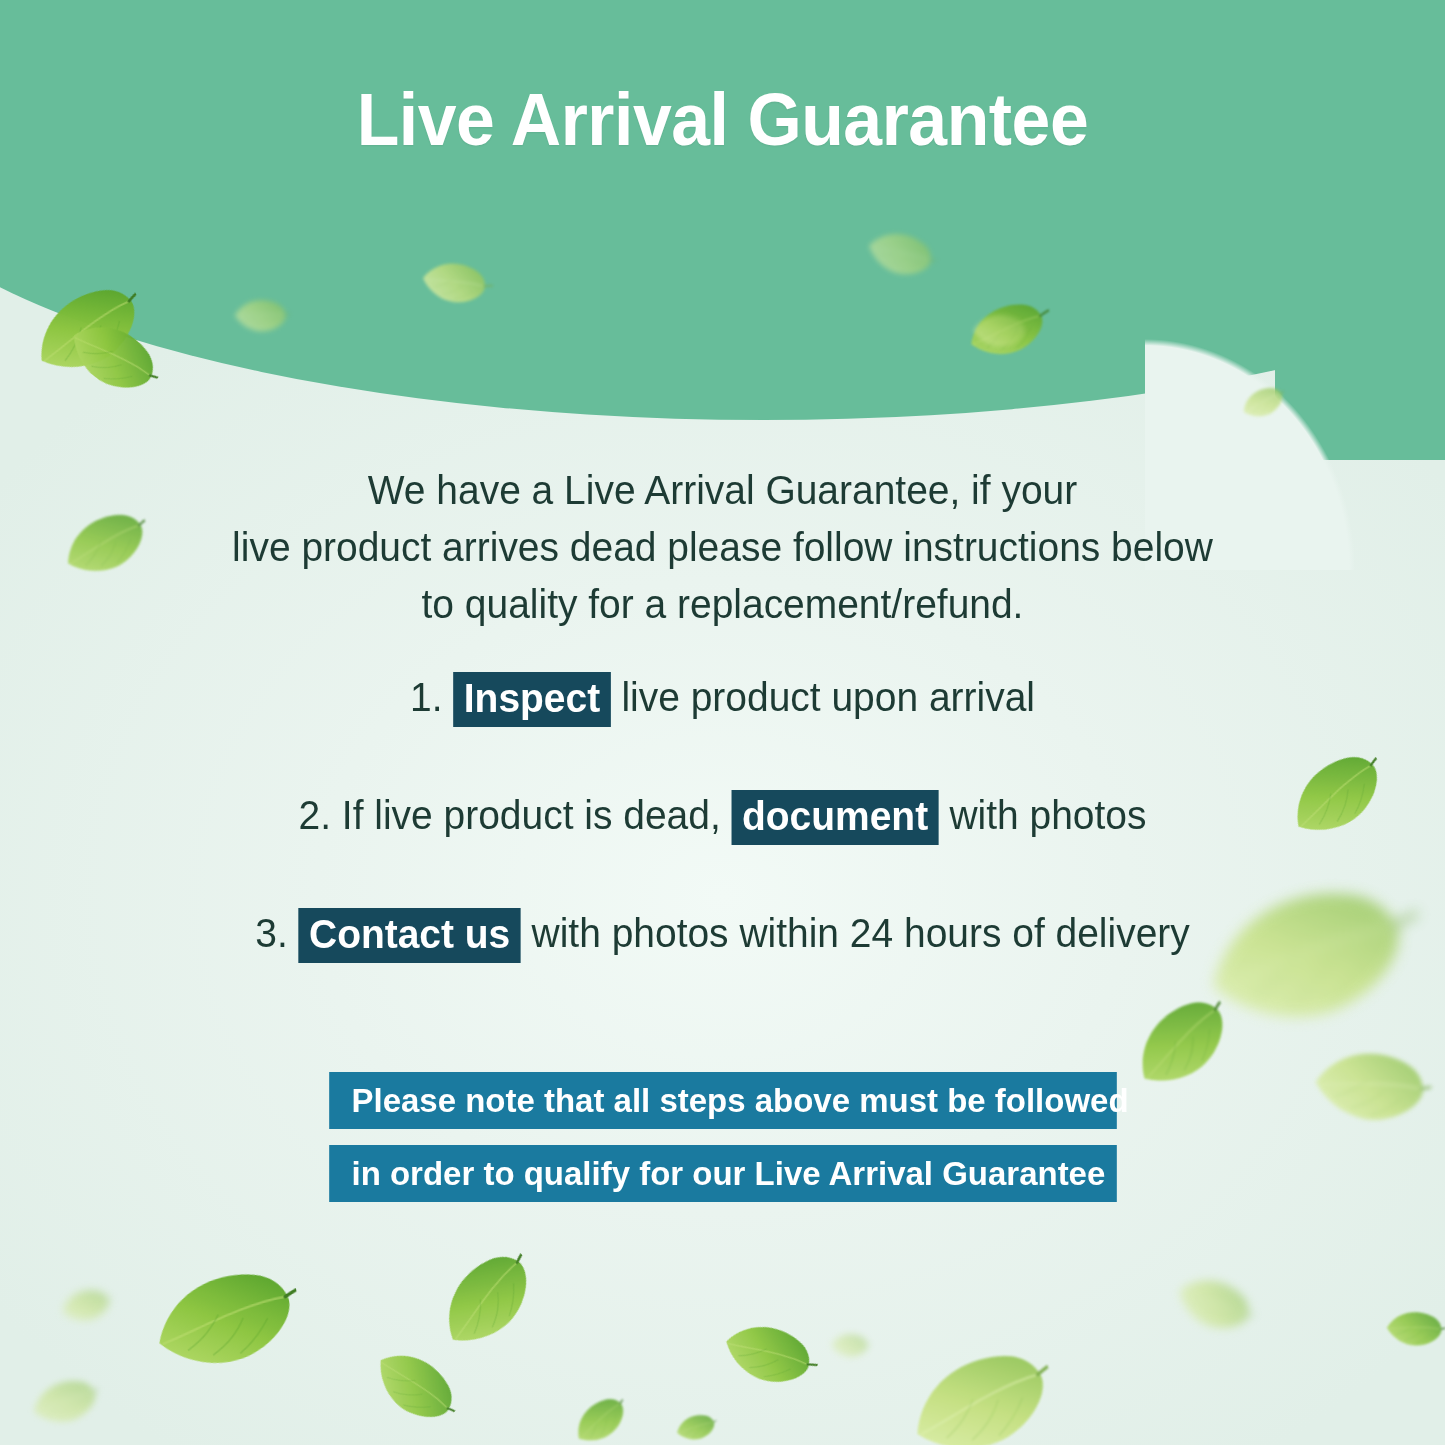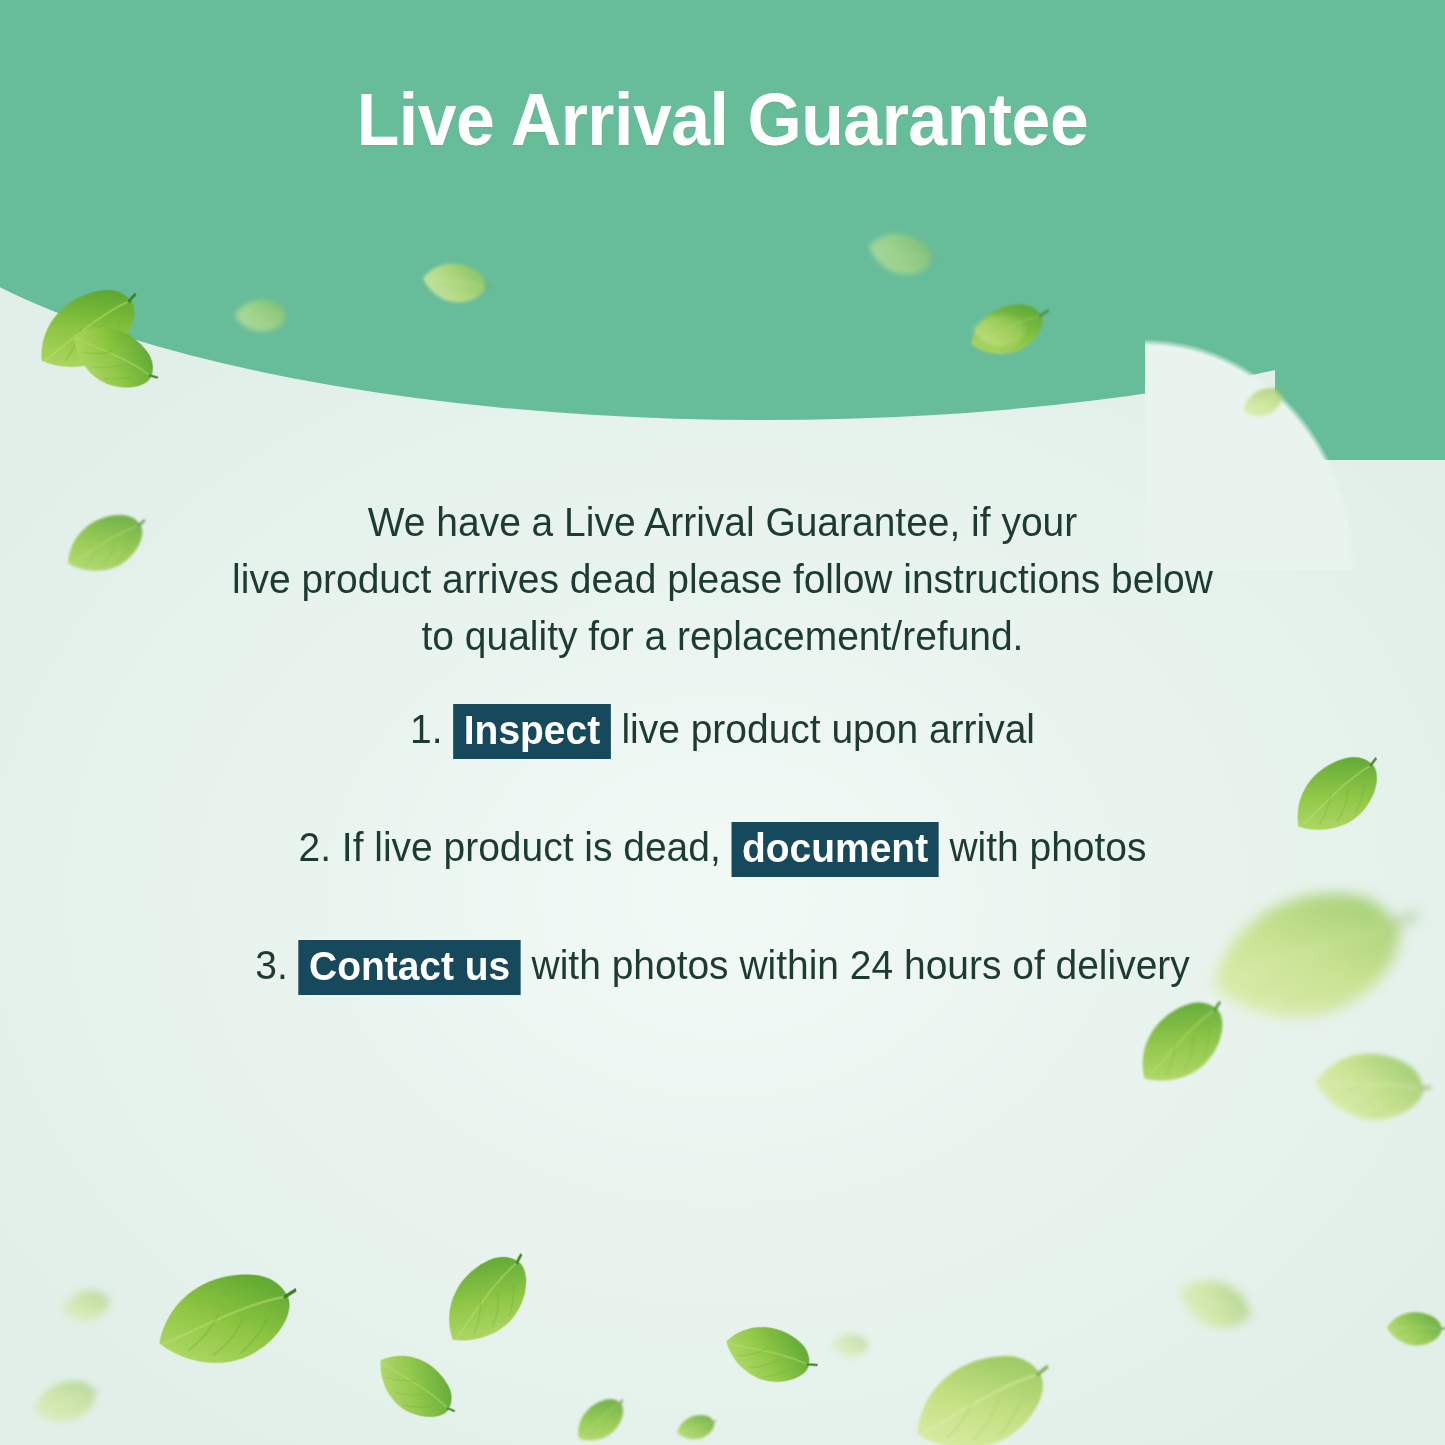--- a/index.html
+++ b/index.html
@@ -57,21 +57,21 @@
   }
 
   
   .leaf { position:absolute; z-index:3; }
   .leaf svg { display:block; width:100%; height:100%; }
 
   
   .content {
     position:absolute;
     z-index:5;
-    top:0; left:0; right:0; bottom:0;margin-top:32px;
+    top:0; left:0; right:0; bottom:0;
   }
 
   .intro {
     position:absolute;
     top:462px; left:0; right:0;
     text-align:center;
     color:#1d3b34;
     font-size:41px;
     line-height:57px;
     font-family:"Liberation Sans", sans-serif;
@@ -540,15 +540,19 @@
       </div>
 
       <div class="step s3">
         <span>3.</span>
         <span class="hl">Contact us</span>
         <span>with photos within 24 hours of delivery</span>
       </div>
 
     </div>
 
+    <div class="notes">
+      <span class="note">Please note that all steps above must be followed</span>
+      <span class="note second">in order to qualify for our Live Arrival Guarantee</span>
+    </div>
 
   </div>
 </div>
 
 </body></html>

